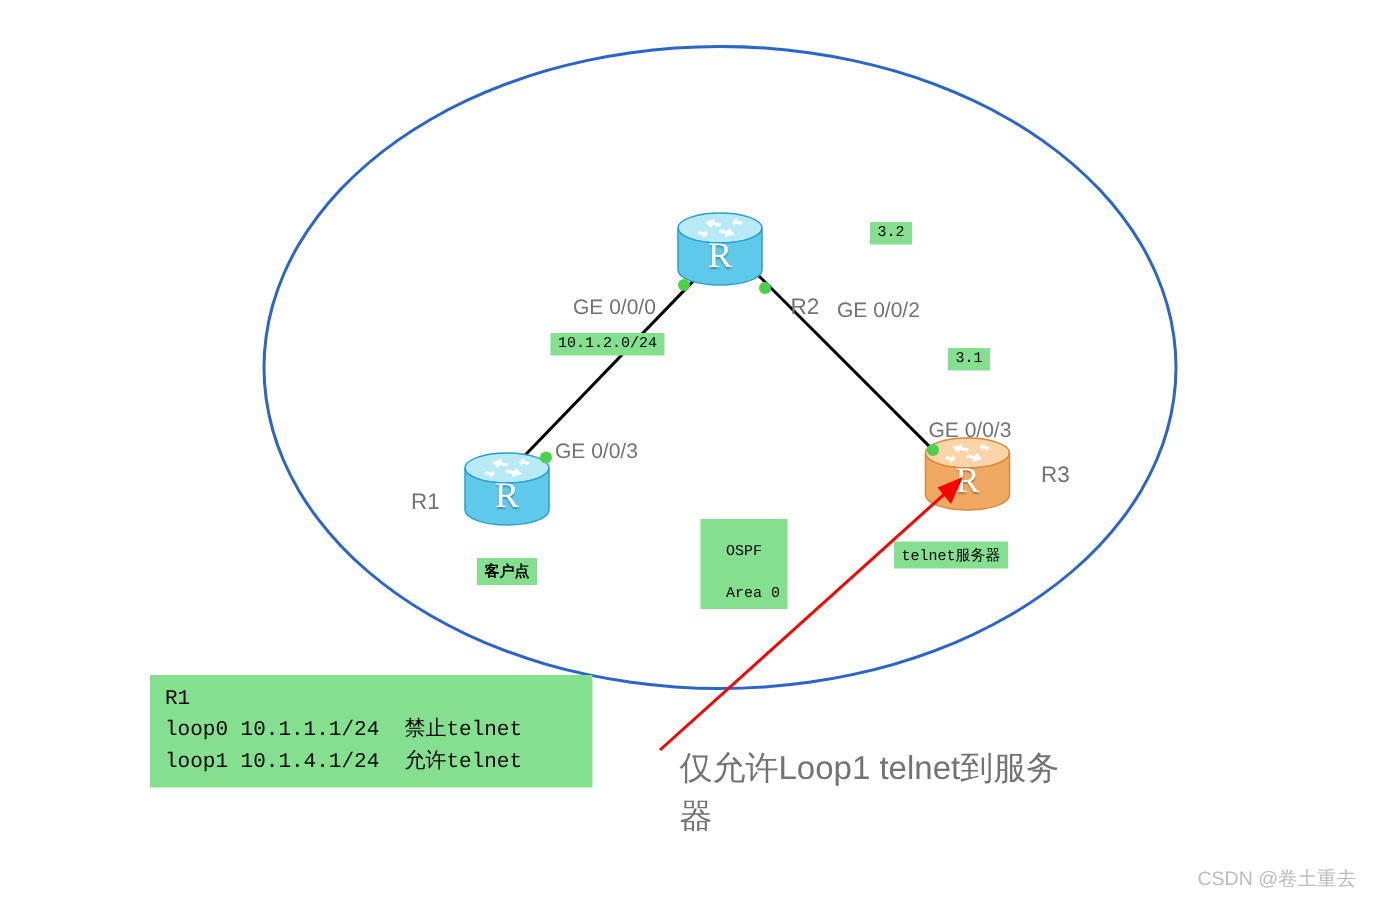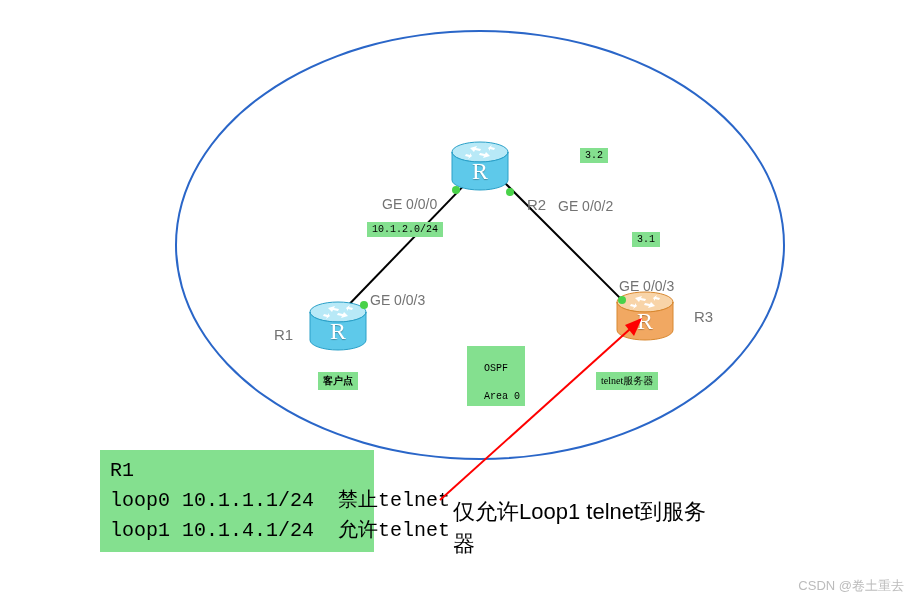--- a/index.html
+++ b/index.html
@@ -67,31 +67,31 @@
     .small-dot {
       position: absolute;
       width: 8px; height: 8px;
       background: #49d249;
       border-radius: 50%;
     }
     .info-box {
       position: absolute;
       left: 100px;
       top: 450px;
-      width: 274px;
+      width: 295px;
       background: #84e08f;
       padding: 6px 10px;
       font-family: "SimSun", "Courier New", monospace;
-      font-size: 20px;
+      font-size: 14px;
       line-height: 1.5;
       white-space: pre;
     }
     .red-text {
       position: absolute;
-      color: #000000;
+      color: #737373;
       font-size: 22px;
       font-family: "Microsoft YaHei", Arial, sans-serif;
       line-height: 1.45;
     }
     .arrow-svg {
       position: absolute;
       pointer-events: none;
     }
     .watermark {
       position: absolute;
@@ -148,21 +148,21 @@
     <g fill="#fff">
       <path d="M20 8 l7 -2 l-1 2 l5 1 l-1 2 l-5 -1 l-1 2 z"></path>
       <path d="M40 16 l-7 2 l1 -2 l-5 -1 l1 -2 l5 1 l1 -2 z"></path>
       <path d="M22 16 l-4 3 l1 -2 l-4 -1 l1 -2 l4 1 l0 -2 z"></path>
       <path d="M38 8 l4 -3 l-1 2 l4 1 l-1 2 l-4 -1 l0 2 z"></path>
     </g>
   </svg>
   <div class="letter">R</div>
 </div>
 <div class="label-plain name" style="left:694px; top:308px;">R3</div>
-<div class="label-green" style="left:596px; top:372px; font-family:Liberation Serif, serif;">telnet服务器</div>
+<div class="label-green" style="left:596px; top:361px; font-family:Liberation Mono, monospace;">telnet服务器</div>
 
 <div class="small-dot" style="left:452px; top:186px;"></div>
 <div class="small-dot" style="left:506px; top:188px;"></div>
 <div class="small-dot" style="left:360px; top:301px;"></div>
 <div class="small-dot" style="left:618px; top:296px;"></div>
 
 <div class="label-plain" style="left:382px; top:196px;">GE 0/0/0</div>
 <div class="label-plain" style="left:558px; top:198px;">GE 0/0/2</div>
 <div class="label-plain" style="left:370px; top:292px;">GE 0/0/3</div>
 <div class="label-plain" style="left:619px; top:278px;">GE 0/0/3</div>

